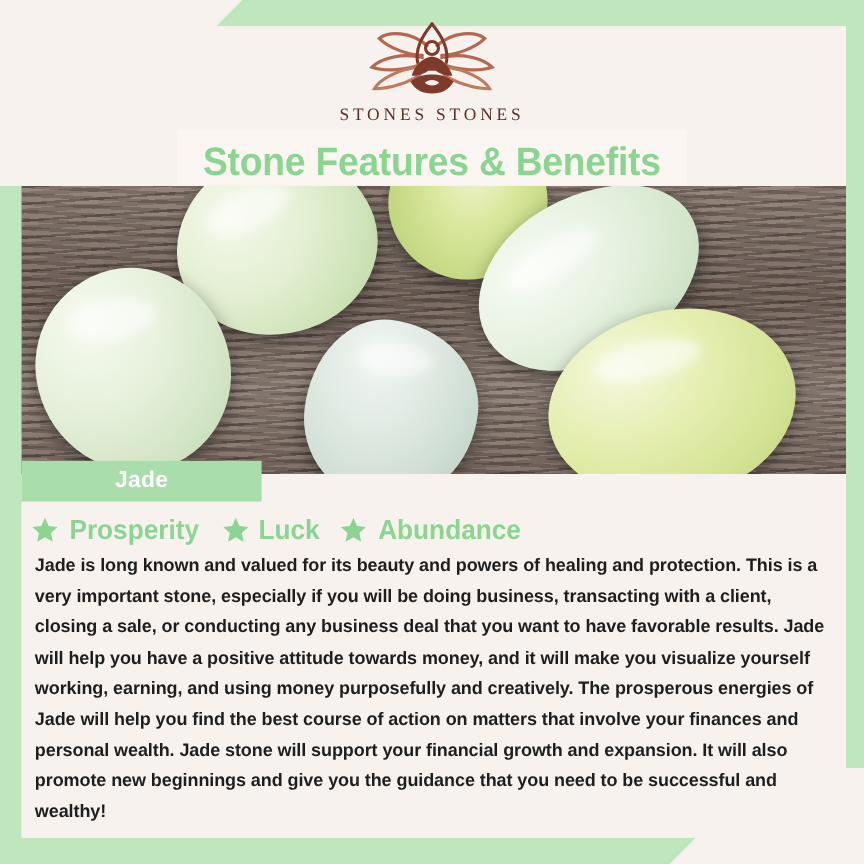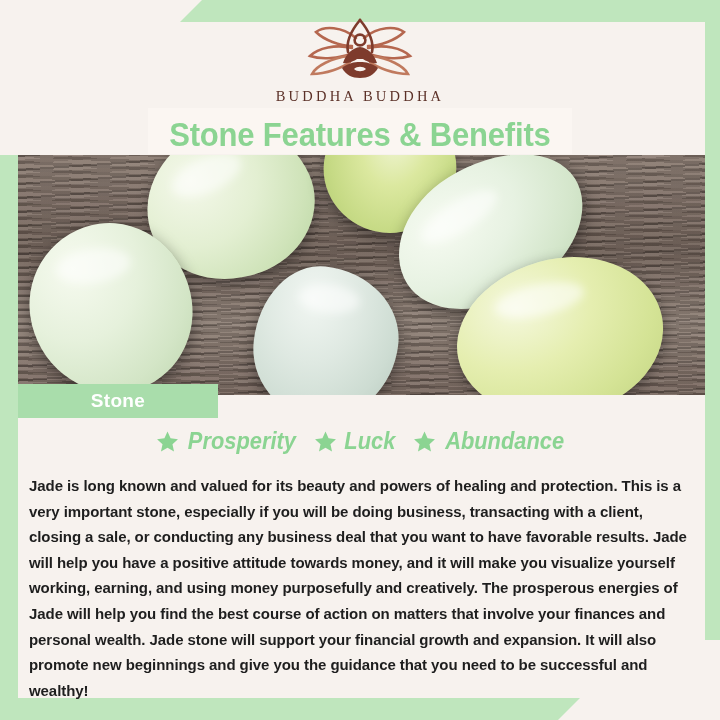--- a/index.html
+++ b/index.html
@@ -182,25 +182,23 @@
     position: absolute;
     left: 18px; top: 418px;
     width: 687px; height: 280px;
     background: #f7f2ee;
     z-index: 3;
     padding: 10px 8px 0 8px;
   }
 
   .benefits {
     display: flex;
-    justify-content: center;
     align-items: center;
     gap: 16px;
-    margin-bottom: 18px;
-    font-style: italic;
+    margin-bottom: 4px;
   }
   .benefit {
     display: flex;
     align-items: center;
     gap: 6px;
   }
   .star { display: block; }
   .benefit-label {
     font-size: 23px;
     font-weight: bold;
@@ -250,21 +248,21 @@
           <circle cx="62" cy="26" r="5.4" fill="none" stroke="#7e3b2c" stroke-width="2.6"></circle>
 
           <path d="M62 33 C54 34 48 40 45 49 C50 50 56 47 59 45 L65 45 C68 47 74 50 79 49 C76 40 70 34 62 33 Z"></path>
 
           <path d="M44 54 C50 49 56 48 62 48 C68 48 74 49 80 54 C76 61 70 64 62 64 C54 64 48 61 44 54 Z"></path>
 
           <path d="M56 55 C59 52 65 52 68 55 C65 58 59 58 56 55 Z" fill="#f7f2ee"></path>
         </g>
       </svg>
     </span>
-    <div class="logo-word">BUDDHA BUDDHA</div>
+    <div class="logo-word">STONES STONES</div>
   </div>
 
   <div class="title-banner">
     <span class="title-text">Stone Features &amp; Benefits</span>
   </div>
 
   <div class="photo">
     <div class="wood"></div>
     <div class="stone s1">
       <div class="gloss" style="left:22%;top:16%;width:44%;height:22%;"></div>
@@ -280,21 +278,21 @@
     </div>
     <div class="stone s5">
       <div class="gloss" style="left:18%;top:18%;width:44%;height:22%;"></div>
     </div>
     <div class="stone s6">
       <div class="gloss" style="left:22%;top:14%;width:44%;height:20%;"></div>
     </div>
   </div>
 
   <div class="name-bar">
-    <span class="name-text">Stone</span>
+    <span class="name-text">Jade</span>
   </div>
 
   <div class="panel">
 
     <div class="benefits">
       <div class="benefit">
         <span>
           <svg class="star" width="23" height="23" viewBox="0 0 24 24">
               <polygon points="12,1.6 15.2,8.7 22.9,9.6 17.2,14.8 18.8,22.4 12,18.5 5.2,22.4 6.8,14.8 1.1,9.6 8.8,8.7" fill="#8bd492"></polygon>
             </svg>

